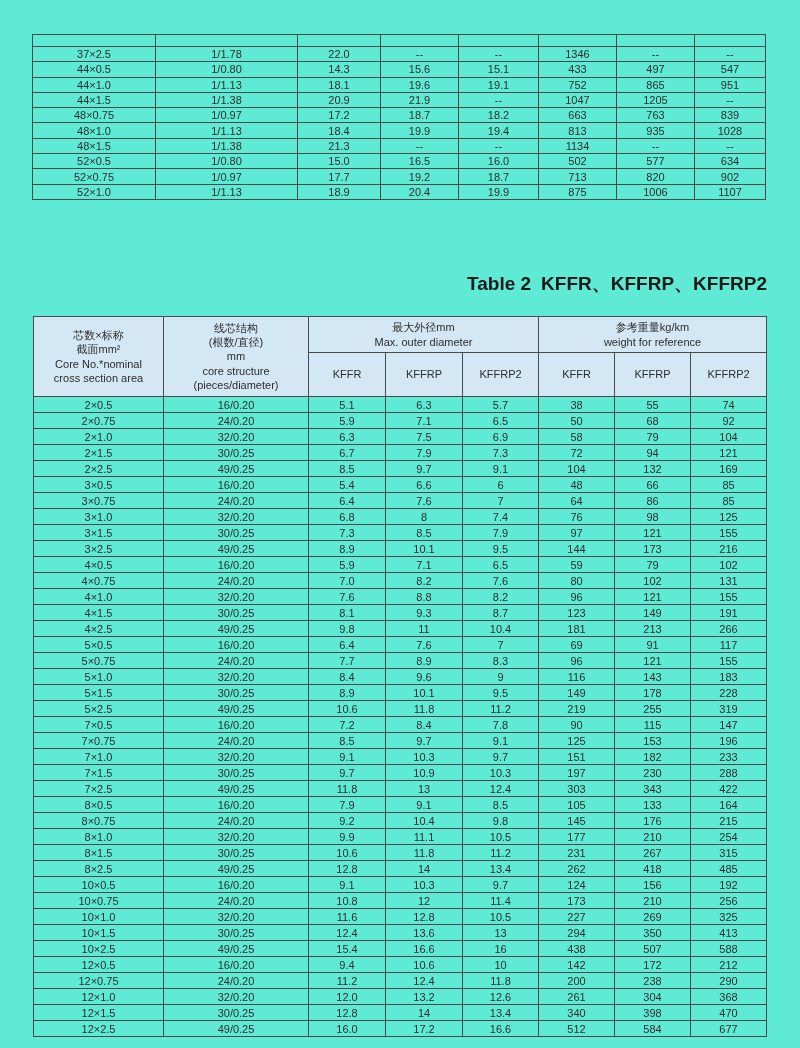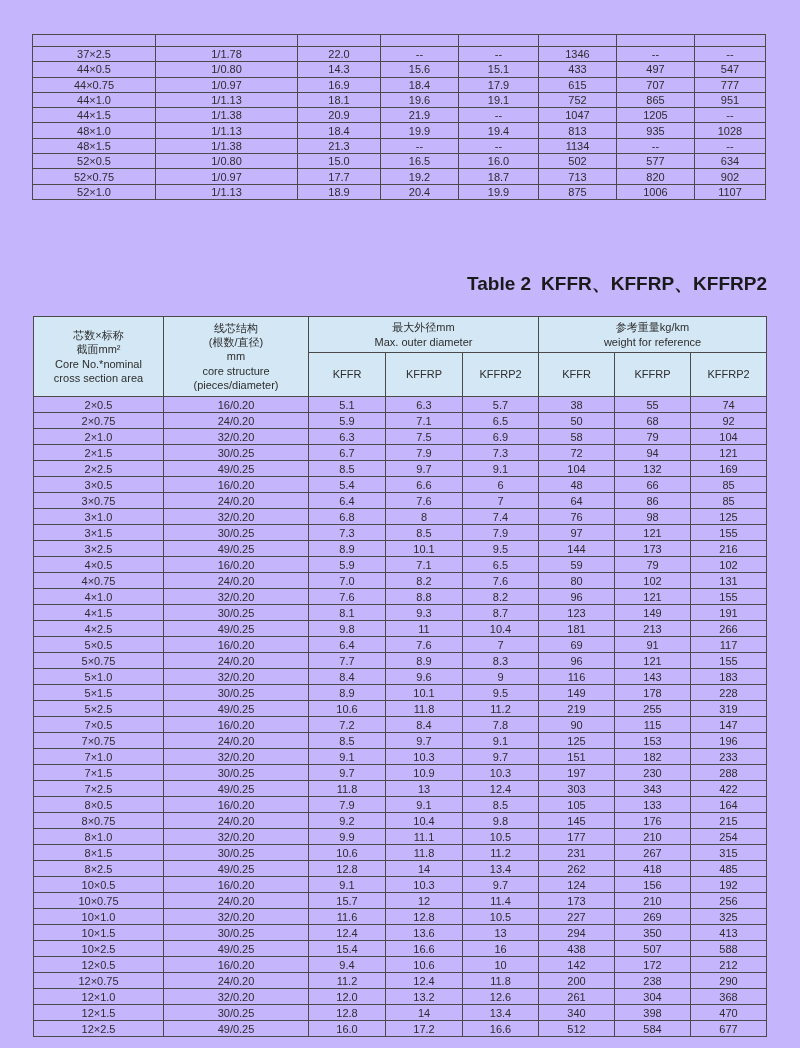--- a/index.html
+++ b/index.html
@@ -5,21 +5,21 @@
   html, body {
     margin: 0;
     padding: 0;
     background: #ffffff;
     font-family: "Liberation Sans", sans-serif;
   }
   .page {
     position: relative;
     width: 800px;
     height: 1048px;
-    background: #c4b5fd;
+    background: #5eead4;
     overflow: hidden;
   }
   table {
     border-collapse: collapse;
     table-layout: fixed;
     position: absolute;
   }
   td, th {
     border: 1px solid #4a4a4a;
     text-align: center;
@@ -109,48 +109,48 @@
           <td>44×0.5</td>
           <td>1/0.80</td>
           <td>14.3</td>
           <td>15.6</td>
           <td>15.1</td>
           <td>433</td>
           <td>497</td>
           <td>547</td>
         </tr>
         <tr>
-          <td>44×0.75</td>
-          <td>1/0.97</td>
-          <td>16.9</td>
-          <td>18.4</td>
-          <td>17.9</td>
-          <td>615</td>
-          <td>707</td>
-          <td>777</td>
-        </tr>
-        <tr>
           <td>44×1.0</td>
           <td>1/1.13</td>
           <td>18.1</td>
           <td>19.6</td>
           <td>19.1</td>
           <td>752</td>
           <td>865</td>
           <td>951</td>
         </tr>
         <tr>
           <td>44×1.5</td>
           <td>1/1.38</td>
           <td>20.9</td>
           <td>21.9</td>
           <td>--</td>
           <td>1047</td>
           <td>1205</td>
           <td>--</td>
+        </tr>
+        <tr>
+          <td>48×0.75</td>
+          <td>1/0.97</td>
+          <td>17.2</td>
+          <td>18.7</td>
+          <td>18.2</td>
+          <td>663</td>
+          <td>763</td>
+          <td>839</td>
         </tr>
         <tr>
           <td>48×1.0</td>
           <td>1/1.13</td>
           <td>18.4</td>
           <td>19.9</td>
           <td>19.4</td>
           <td>813</td>
           <td>935</td>
           <td>1028</td>
@@ -553,21 +553,21 @@
           <td>9.1</td>
           <td>10.3</td>
           <td>9.7</td>
           <td>124</td>
           <td>156</td>
           <td>192</td>
         </tr>
         <tr>
           <td>10×0.75</td>
           <td>24/0.20</td>
-          <td>15.7</td>
+          <td>10.8</td>
           <td>12</td>
           <td>11.4</td>
           <td>173</td>
           <td>210</td>
           <td>256</td>
         </tr>
         <tr>
           <td>10×1.0</td>
           <td>32/0.20</td>
           <td>11.6</td>

